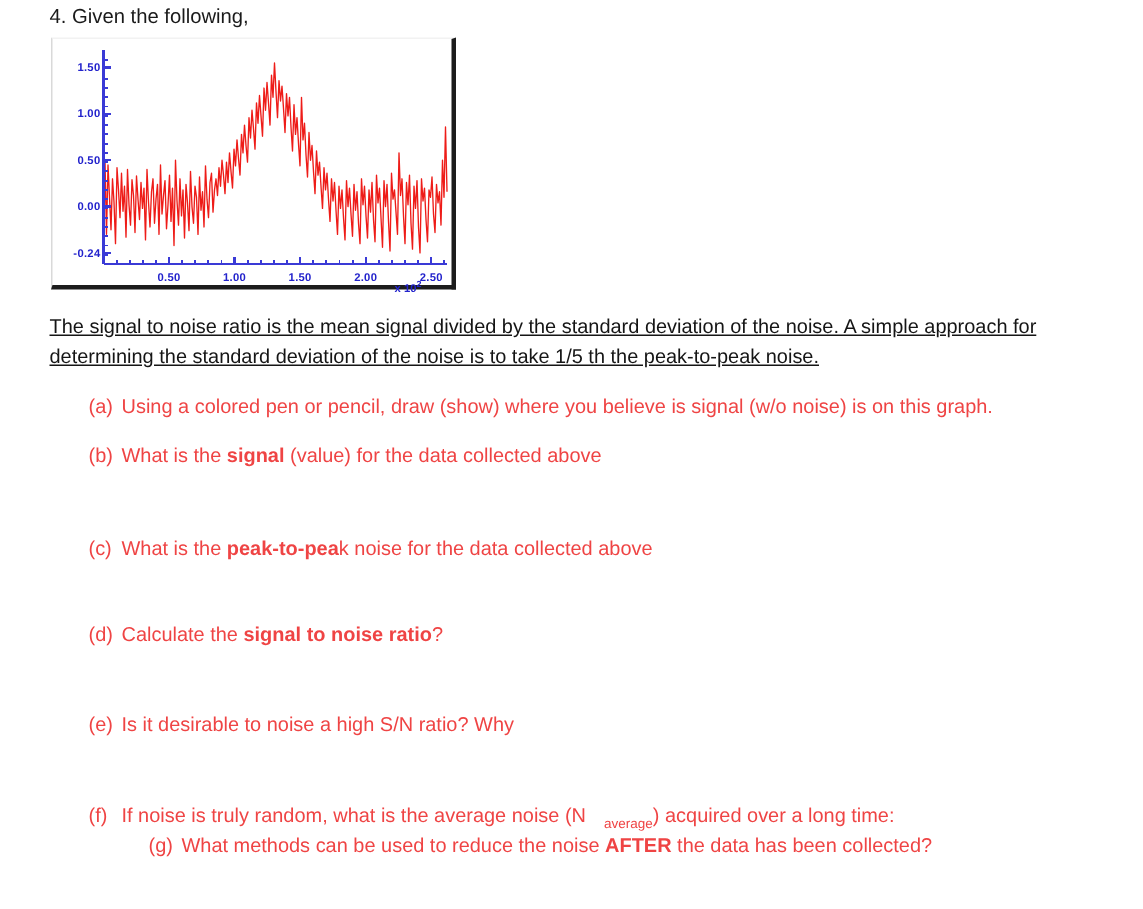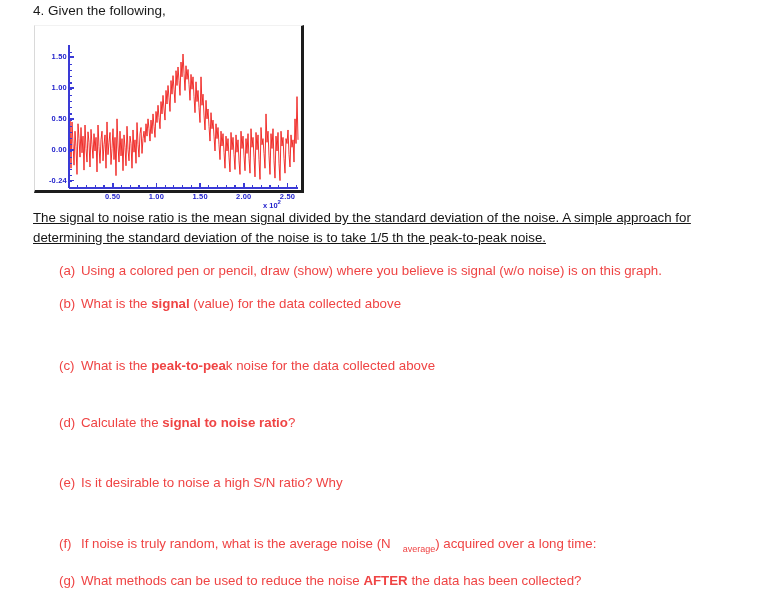--- a/index.html
+++ b/index.html
@@ -44,21 +44,21 @@
     border-left: 1px solid #d9d9d9;
     border-top: 1px solid #f2f2f2;
     border-right: 3px solid #1c1c1c;
     border-bottom: 3px solid #1c1c1c;
     box-sizing: border-box;
   }
 
   .plot-wrap {
     position: absolute;
     left: 0;
-    top: 16px;
+    top: 4px;
     width: 267px;
     height: 165px;
     text-decoration: underline;
   }
 
   .ylabels {
     position: absolute;
     left: 0px;
     top: 0px;
     width: 34px;
@@ -224,16 +224,16 @@
 
   <div class="para">The signal to noise ratio is the mean signal divided by the standard deviation of the noise.  A simple approach for determining the standard deviation of the noise is to take 1/5 th the peak-to-peak noise.</div>
 
   <div id="questions-host">
       <div class="q" style="top: 261px;"><span class="tag">(a)</span><span>Using a colored pen or pencil, draw (show) where you believe is signal (w/o noise) is on this graph.</span></div>
       <div class="q" style="top: 294px;"><span class="tag">(b)</span><span>What is the </span><b>signal</b><span> (value) for the data collected above</span></div>
       <div class="q" style="top: 356px;"><span class="tag">(c)</span><span>What is the </span><b>peak-to-pea</b><span>k noise for the data collected above</span></div>
       <div class="q" style="top: 413px;"><span class="tag">(d)</span><span>Calculate the </span><b>signal to noise ratio</b><span>?</span></div>
       <div class="q" style="top: 473px;"><span class="tag">(e)</span><span>Is it desirable to noise a high S/N ratio? Why</span></div>
       <div class="q" style="top: 534px;"><span class="tag">(f)</span><span>If noise is truly random, what is the average noise (N</span><sub>average</sub><span>) acquired over a long time:</span></div>
-      <div class="q" style="top: 571px;"><span class="tag">(g)</span><span>What methods can be used to reduce the noise </span><b>AFTER</b><span> the data has been collected?</span></div>
+      <div class="q" style="top: 554px; margin-left: 40px;"><span class="tag">(g)</span><span>What methods can be used to reduce the noise </span><b>AFTER</b><span> the data has been collected?</span></div>
     </div>
 
 </div>
 
 </body></html>

